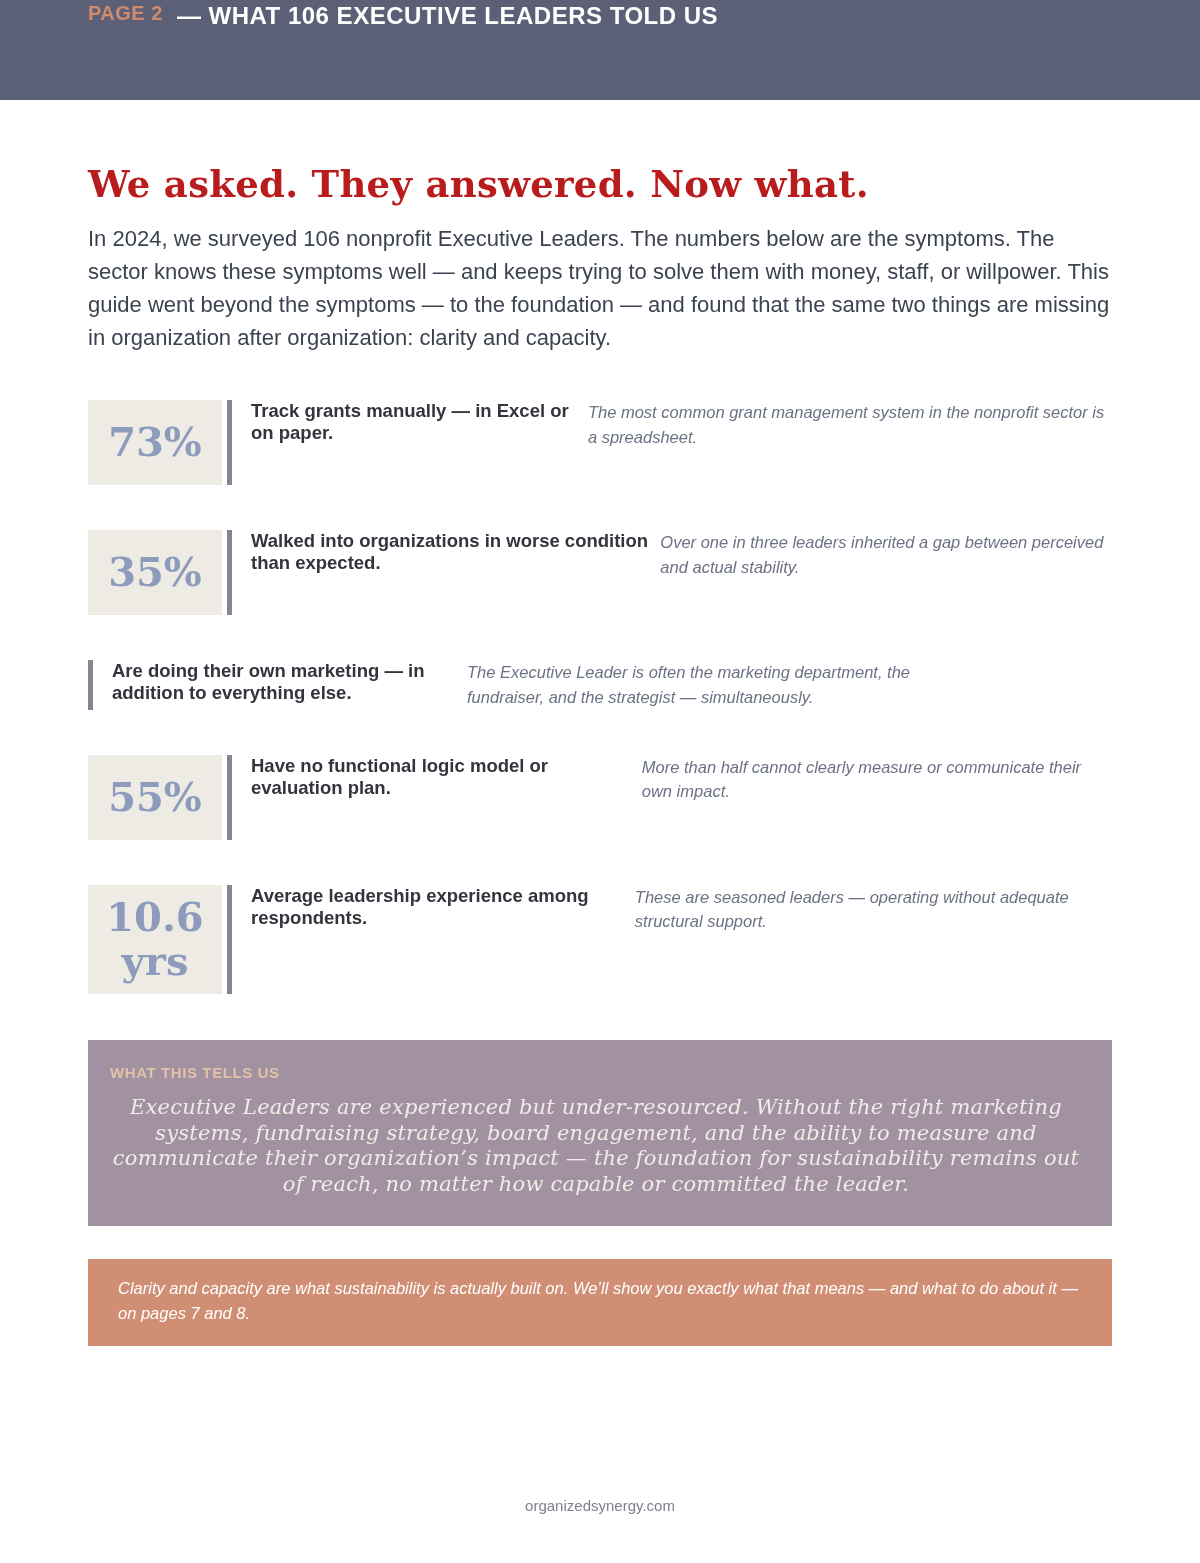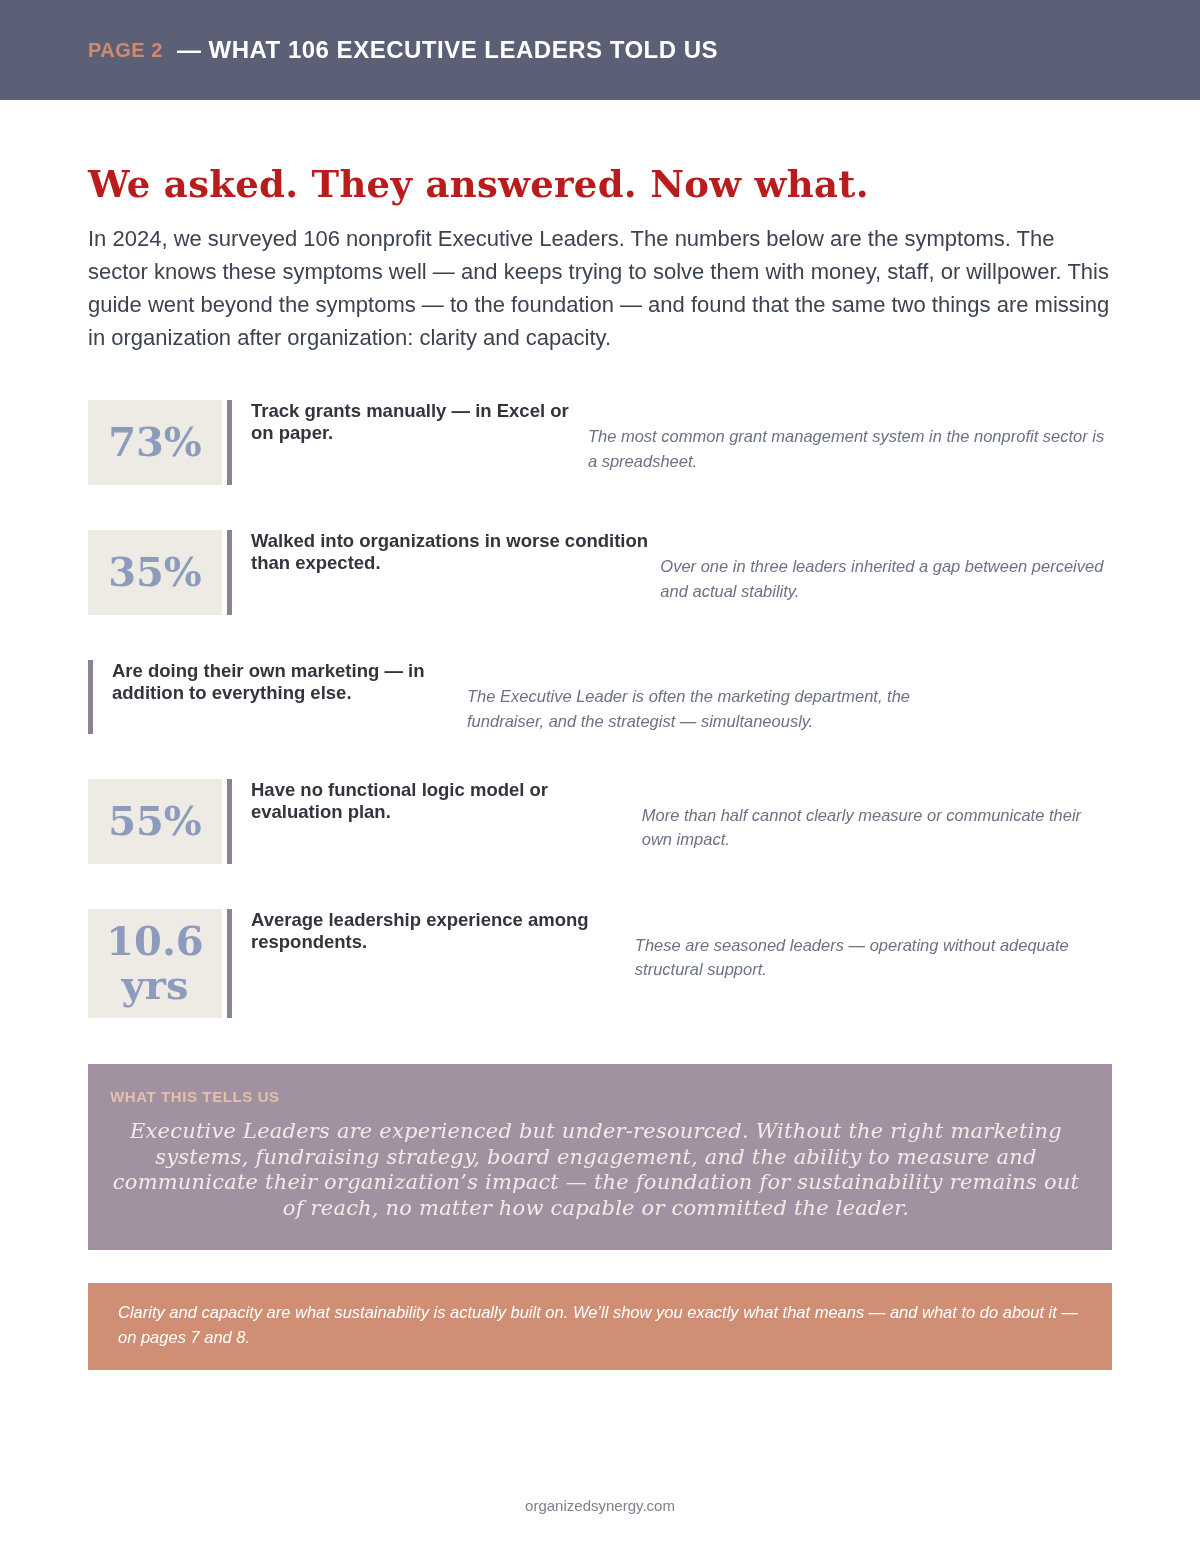--- a/index.html
+++ b/index.html
@@ -10,22 +10,22 @@
     background: #ffffff;
     font-family: "Liberation Sans", sans-serif;
     position: relative;
     overflow: hidden;
   }
   
   .header {
     height: 100px;
     background: var(--header_bg, #5c6076);
     display: flex;
-    align-items: center;
-    padding: 14px 88px;
+    align-items: flex-start;
+    padding: 2px 88px;
   }
   .header .page-label {
     color: var(--accent_salmon, #d08a6e);
     font-size: 20px;
     font-weight: bold;
     letter-spacing: 0.5px;
   }
   .header .header-title {
     color: #ffffff;
     font-size: 24px;
@@ -89,21 +89,21 @@
     justify-content: center;
     padding-left: 19px;
     max-width: 880px;
   }
   .stat-headline {
     font-size: 18.5px;
     font-weight: bold;
     color: #32353d;
   }
   .stat-detail {
-    margin-top: 24px;
+    margin-top: 0;
     font-size: 16.5px;
     font-style: italic;
     color: #6b7284;
     line-height: 1.5;
   }
   
   .takeaway {
     margin-top: 46px;
     background: var(--takeaway_bg, #a292a1);
     padding: 24px 30px 28px 22px;

